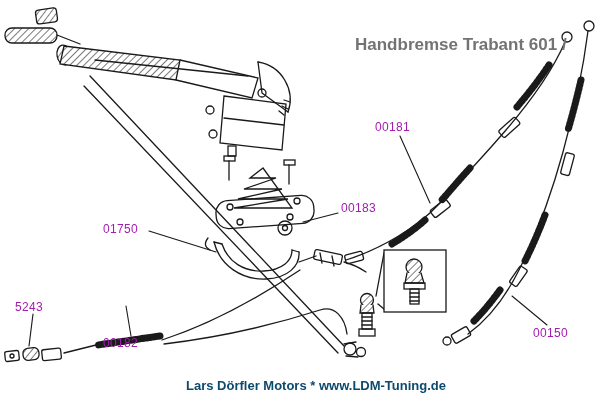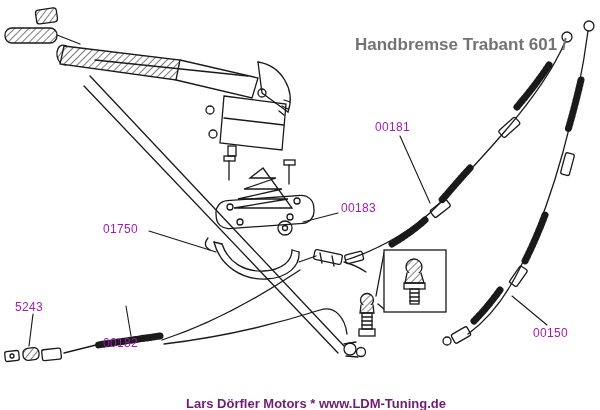--- a/index.html
+++ b/index.html
@@ -23,25 +23,25 @@
     position:absolute;
     left:355px;top:36px;
     font-weight:bold;
     font-size:17px;
     line-height:18px;
     color:#737373;
     white-space:nowrap;
   }
   #footer{
     position:absolute;
-    left:50%;top:396px;
+    left:50%;top:378px;
     transform:translateX(-50%);
     font-weight:bold;
     font-size:13px;
-    color:#701a75;
+    color:#0c4a6e;
     white-space:nowrap;
     padding-left:32px;
   }
   
   #lbl-00181{left:375px;top:120px;}
   #lbl-00183{left:341px;top:201px;}
   #lbl-01070{left:103px;top:222px;}
   #lbl-00182{left:103px;top:293px;margin-top:43px;}
   #lbl-6068 {left:15px; top:300px;}
   #lbl-00180{left:533px;top:326px;}

